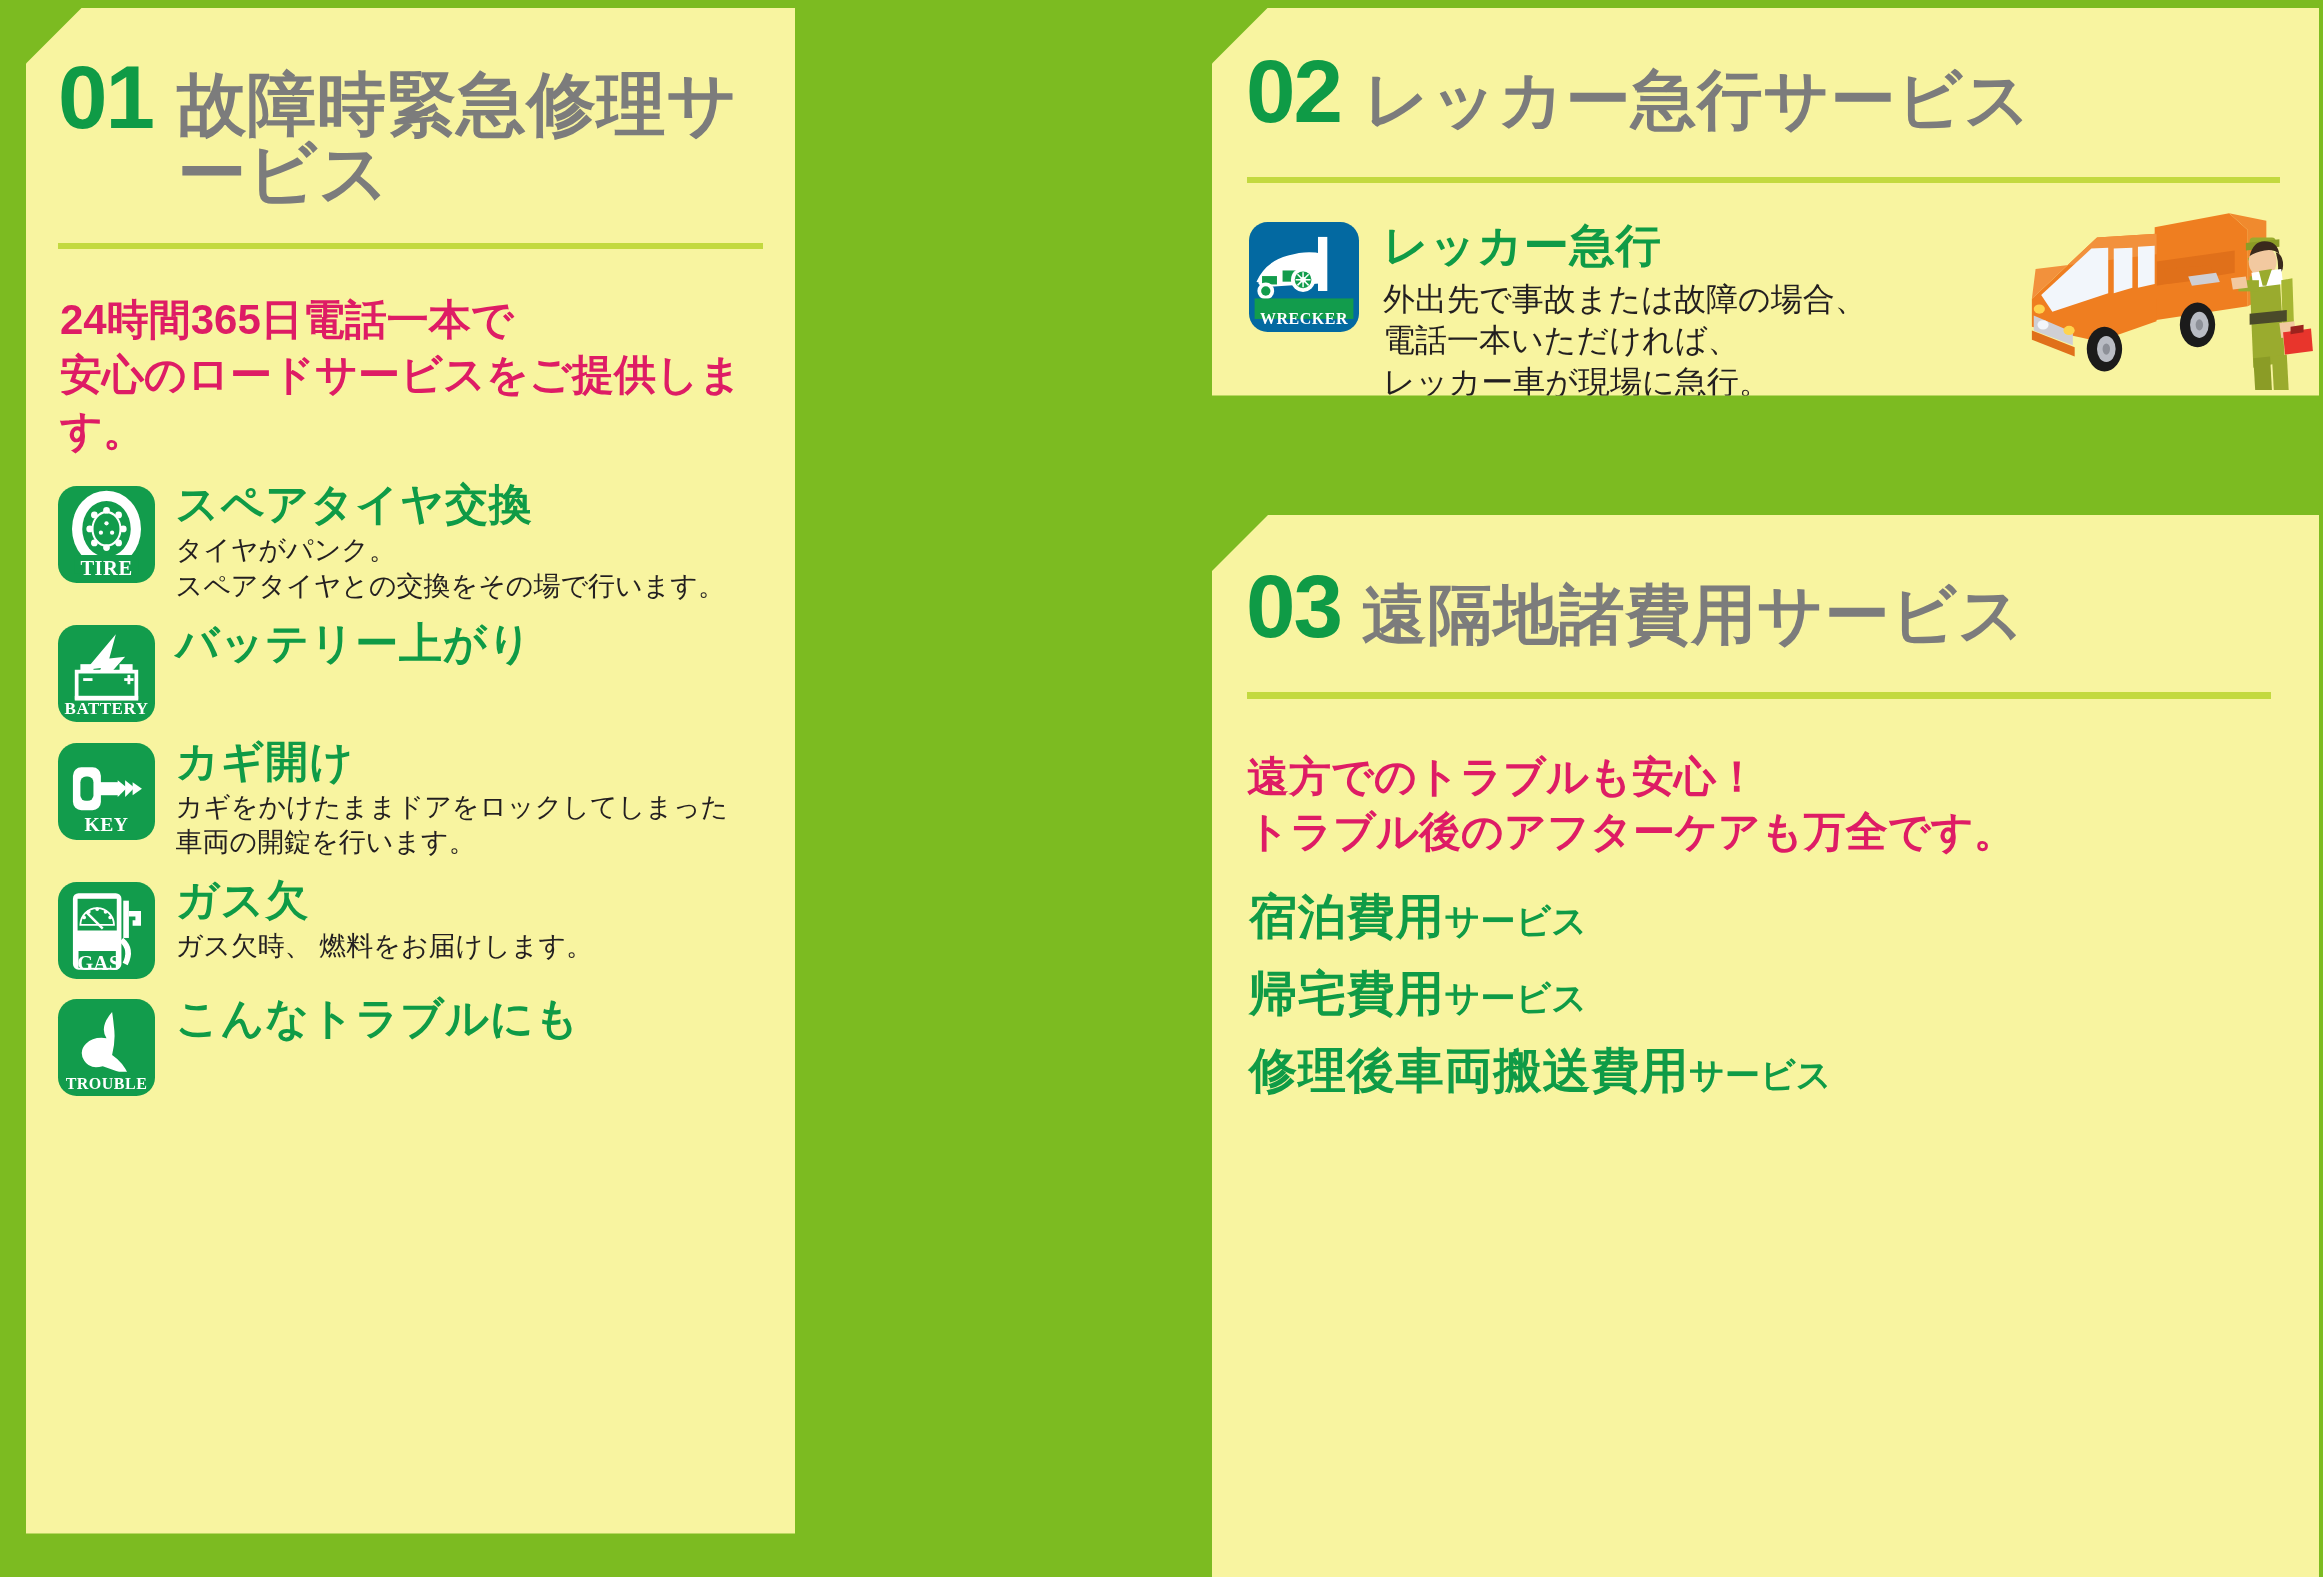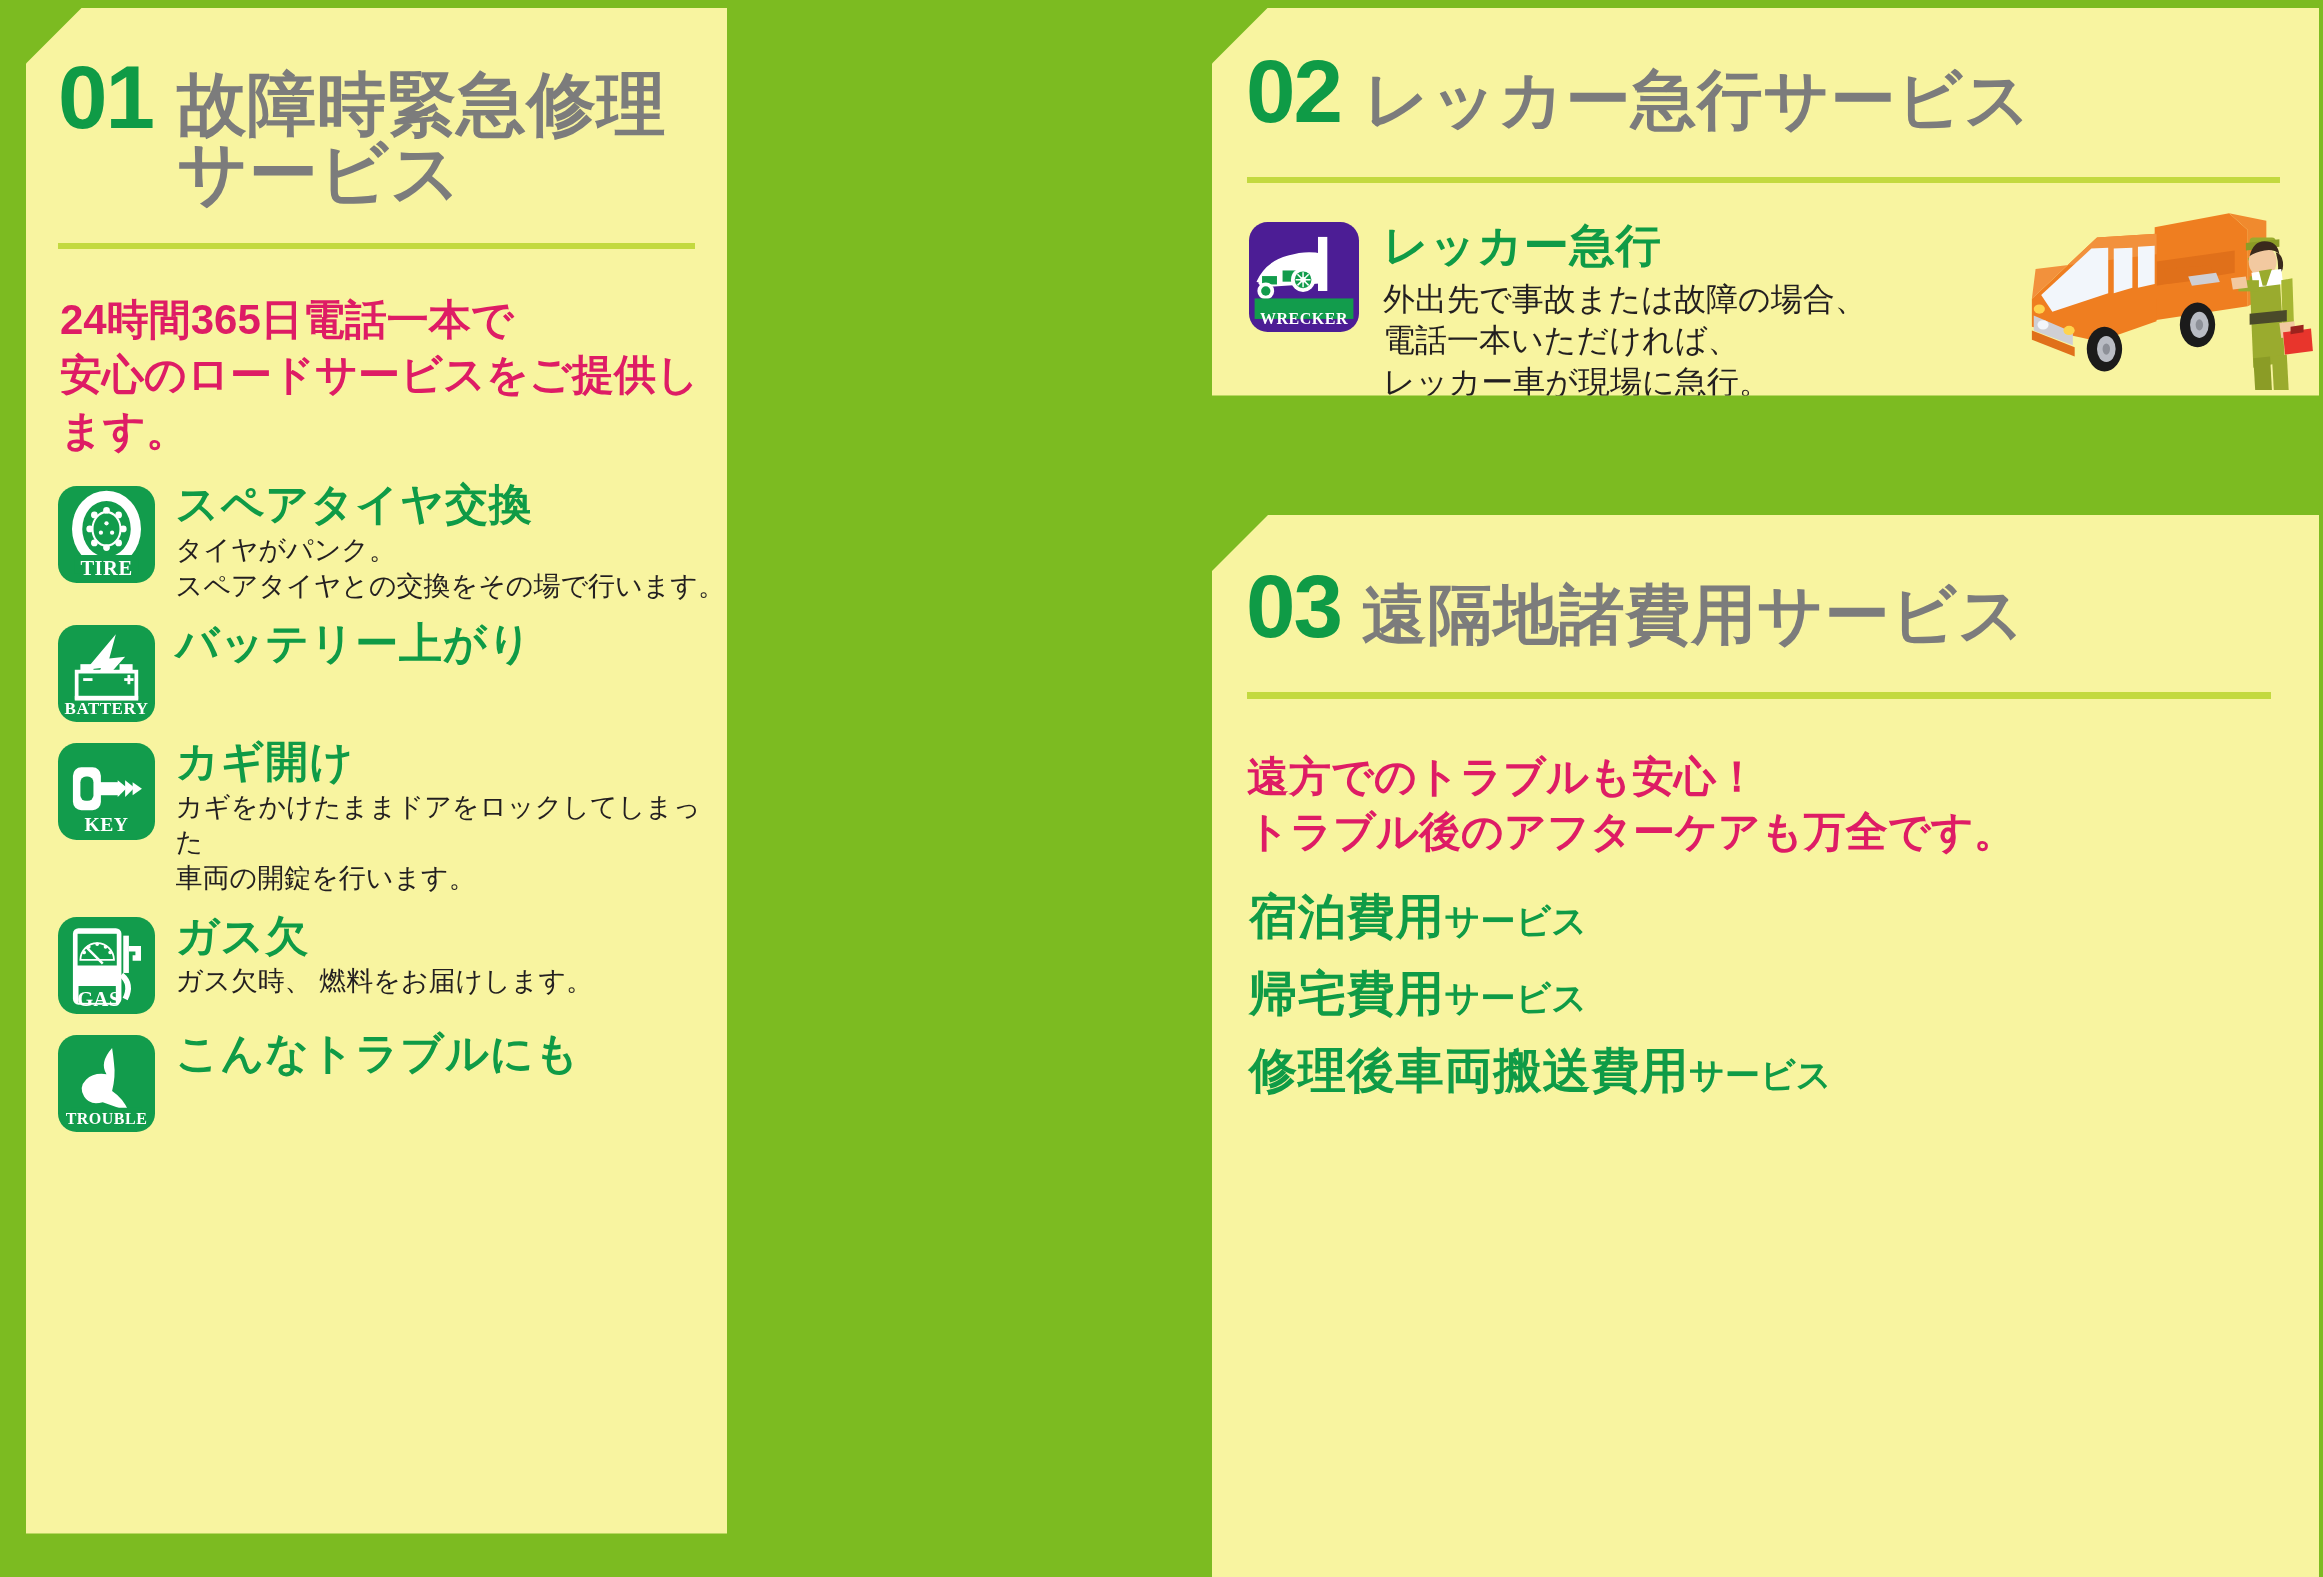--- a/index.html
+++ b/index.html
@@ -17,21 +17,21 @@
   }
 
   
   .card {
     position:absolute;
     background:#f8f4a0;
     clip-path:polygon(56px 0, 100% 0, 100% 100%, 0 100%, 0 56px);
   }
 
   
-  #card01 { left:26px;   top:7.5px;    width:701px;  height:1526px; }
+  #card01 { left:26px;   top:7.5px;    width:769px;  height:1526px; }
   #card02 { left:1212px; top:7.5px;    width:1107px; height:388px;  }
   #card03 { left:1212px; top:515px;  width:1107px; height:1251px; }
 
   
   .card-head {
     display:flex; align-items:baseline;
     padding:0;
   }
   .head-num {
     color:#0f9b46;
@@ -124,21 +124,21 @@
   }
 
   
   .wreck-block {
     display:flex;
     margin:39px 0 0 37px;
   }
   .wreck-icon {
     width:110px; height:110px;
     flex:0 0 110px;
-    background:#4c1d95;
+    background:#0369a1;
     border-radius:18.6px;
     position:relative;
     overflow:hidden;
     text-decoration:underline;
   }
   .wreck-text { margin-left:24px; }
   .wreck-title {
     color:#0f9b46;
     font-weight:bold;
     font-size:45px;

